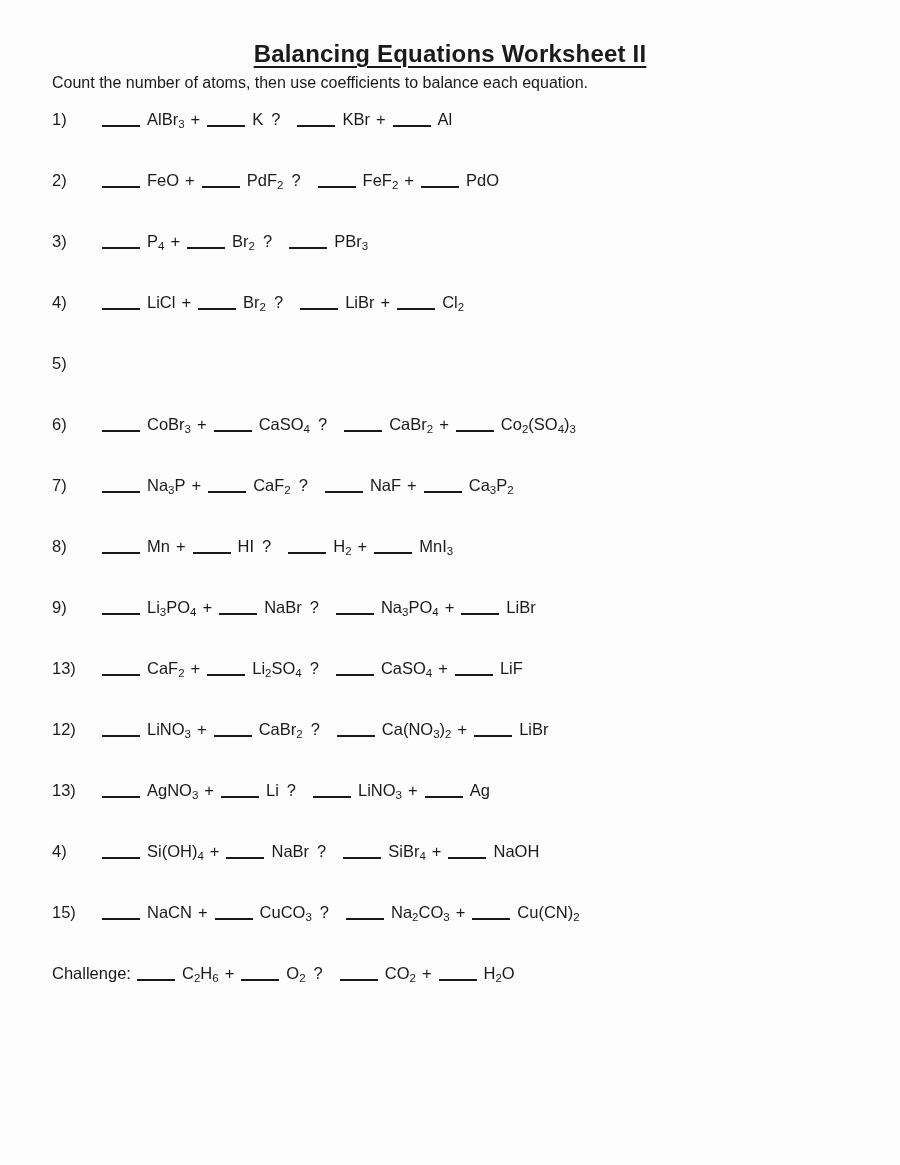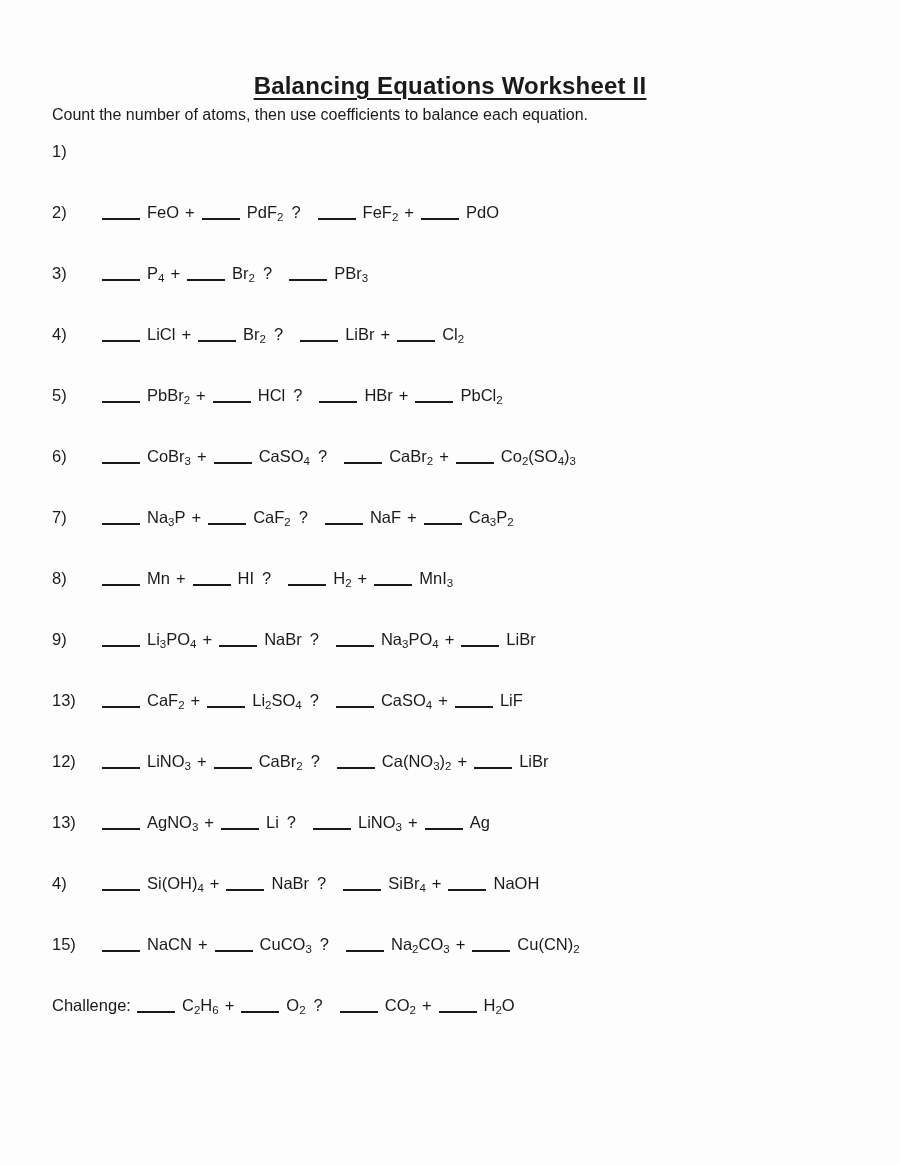--- a/index.html
+++ b/index.html
@@ -11,21 +11,21 @@
     color: #1a1a1a;
     overflow: hidden;
   }
   .page {
     width: 900px;
     height: 1165px;
     box-sizing: border-box;
   }
   .title {
     margin: 0;
-    padding-top: 72px;
+    padding-top: 40px;
     text-align: center;
     font-size: 24px;
     line-height: 1.2;
     font-weight: bold;
     letter-spacing: 0.2px;
   }
   .title span {
     text-decoration: underline;
     text-decoration-thickness: 2px;
     text-underline-offset: 4px;
@@ -73,36 +73,36 @@
 </style>
 </head>
 <body>
 
 <div class="page">
   <h1 class="title"><span>Balancing Equations Worksheet II</span></h1>
   <p class="instruction">Count the number of atoms, then use coefficients to balance each equation.</p>
   <div class="equation-list" id="equation-list">
       <div class="row">
         <span class="num">1)</span>
+        <span class="eq"><span class="blank"></span><span class="formula">AlBr<sub>3</sub></span><span class="plus">+</span><span class="blank"></span><span class="formula">K</span><span class="yields">?</span><span class="blank"></span><span class="formula">KBr</span><span class="plus">+</span><span class="blank"></span><span class="formula">Al</span></span>
       </div>
       <div class="row">
         <span class="num">2)</span>
         <span class="eq"><span class="blank"></span><span class="formula">FeO</span><span class="plus">+</span><span class="blank"></span><span class="formula">PdF<sub>2</sub></span><span class="yields">?</span><span class="blank"></span><span class="formula">FeF<sub>2</sub></span><span class="plus">+</span><span class="blank"></span><span class="formula">PdO</span></span>
       </div>
       <div class="row">
         <span class="num">3)</span>
         <span class="eq"><span class="blank"></span><span class="formula">P<sub>4</sub></span><span class="plus">+</span><span class="blank"></span><span class="formula">Br<sub>2</sub></span><span class="yields">?</span><span class="blank"></span><span class="formula">PBr<sub>3</sub></span></span>
       </div>
       <div class="row">
         <span class="num">4)</span>
         <span class="eq"><span class="blank"></span><span class="formula">LiCl</span><span class="plus">+</span><span class="blank"></span><span class="formula">Br<sub>2</sub></span><span class="yields">?</span><span class="blank"></span><span class="formula">LiBr</span><span class="plus">+</span><span class="blank"></span><span class="formula">Cl<sub>2</sub></span></span>
       </div>
       <div class="row">
         <span class="num">5)</span>
-        <span class="eq"><span class="blank"></span><span class="formula">PbBr<sub>2</sub></span><span class="plus">+</span><span class="blank"></span><span class="formula">HCl</span><span class="yields">?</span><span class="blank"></span><span class="formula">HBr</span><span class="plus">+</span><span class="blank"></span><span class="formula">PbCl<sub>2</sub></span></span>
       </div>
       <div class="row">
         <span class="num">6)</span>
         <span class="eq"><span class="blank"></span><span class="formula">CoBr<sub>3</sub></span><span class="plus">+</span><span class="blank"></span><span class="formula">CaSO<sub>4</sub></span><span class="yields">?</span><span class="blank"></span><span class="formula">CaBr<sub>2</sub></span><span class="plus">+</span><span class="blank"></span><span class="formula">Co<sub>2</sub>(SO<sub>4</sub>)<sub>3</sub></span></span>
       </div>
       <div class="row">
         <span class="num">7)</span>
         <span class="eq"><span class="blank"></span><span class="formula">Na<sub>3</sub>P</span><span class="plus">+</span><span class="blank"></span><span class="formula">CaF<sub>2</sub></span><span class="yields">?</span><span class="blank"></span><span class="formula">NaF</span><span class="plus">+</span><span class="blank"></span><span class="formula">Ca<sub>3</sub>P<sub>2</sub></span></span>
       </div>
       <div class="row">

